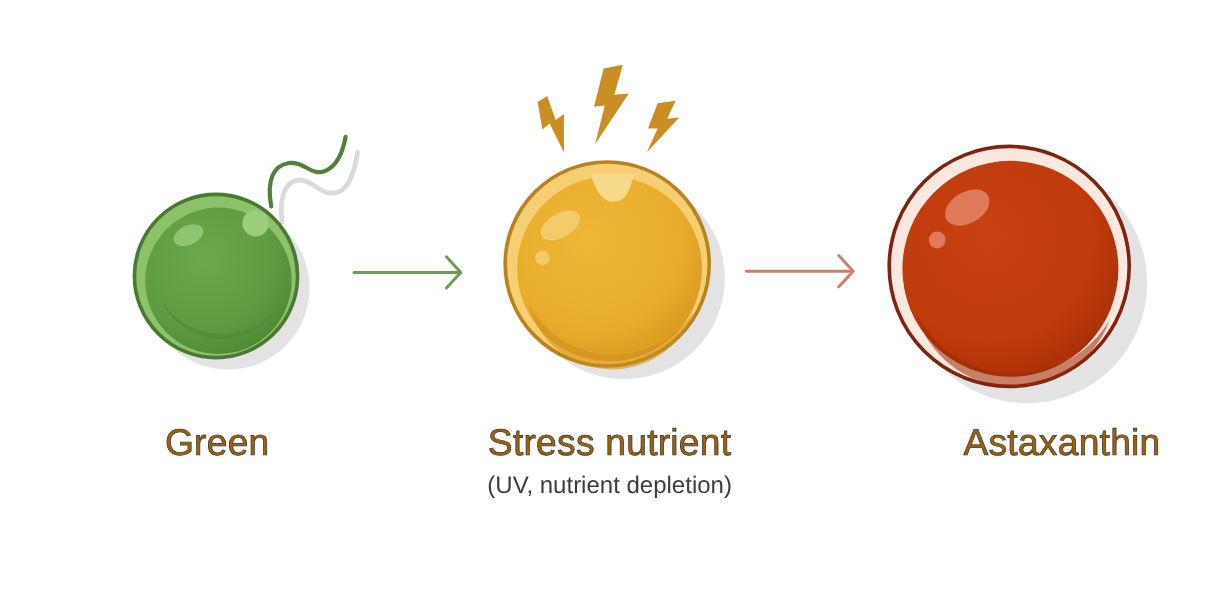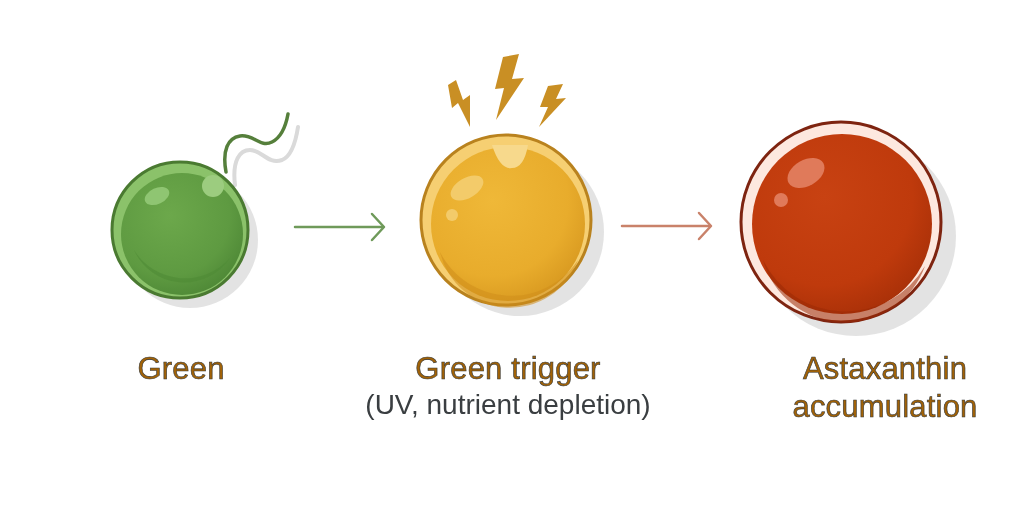--- a/index.html
+++ b/index.html
@@ -1,21 +1,21 @@
 <!DOCTYPE html>
 <html><head>
   <meta charset="utf-8">
   <style>
     html, body { margin: 0; padding: 0; background: #ffffff; }
     body { width: 1024px; height: 510px; position: relative; overflow: hidden;
            font-family: "Liberation Sans", "DejaVu Sans", sans-serif; color: #2f3336; }
     .art { position: absolute; left: 0; top: 0; }
     .label { position: absolute; text-align: center; transform: translateX(-50%); white-space: nowrap; }
     .title { font-size: 31px; line-height: 38px; font-weight: 400; color: #a16207; letter-spacing: 0.2px; -webkit-text-stroke: 0.6px #33373a; }
-    .sub { font-size: 28px; line-height: 34px; color: #3a3e41; }
+    .sub { font-size: 20px; line-height: 34px; color: #3a3e41; }
     .line { display: block; }
   </style>
 </head>
 <body>
 
 <svg class="art" width="1024" height="510" viewBox="0 0 1024 510">
   <defs>
     <radialGradient id="gGreen" cx="40%" cy="35%" r="70%">
       <stop offset="0%" stop-color="#6ca84b"></stop>
       <stop offset="70%" stop-color="#5e9a41"></stop>
@@ -81,20 +81,19 @@
     <ellipse cx="806" cy="173" rx="20" ry="13" transform="rotate(-30 806 173)" fill="#e07a5a"></ellipse>
     <circle cx="781" cy="200" r="7" fill="#e07a5a"></circle>
   </g>
 </svg>
 
 <div class="label" style="left:181px; top:350px;">
   <span class="title line">Green</span>
 </div>
 
 <div class="label" style="left:508px; top:350px;">
-  <span class="title line">Green trigger</span>
+  <span class="title line">Stress nutrient</span>
   <span class="sub line">(UV, nutrient depletion)</span>
 </div>
 
 <div class="label" style="left:885px; top:350px;">
   <span class="title line">Astaxanthin</span>
-  <span class="title line">accumulation</span>
 </div>
 
 </body></html>

